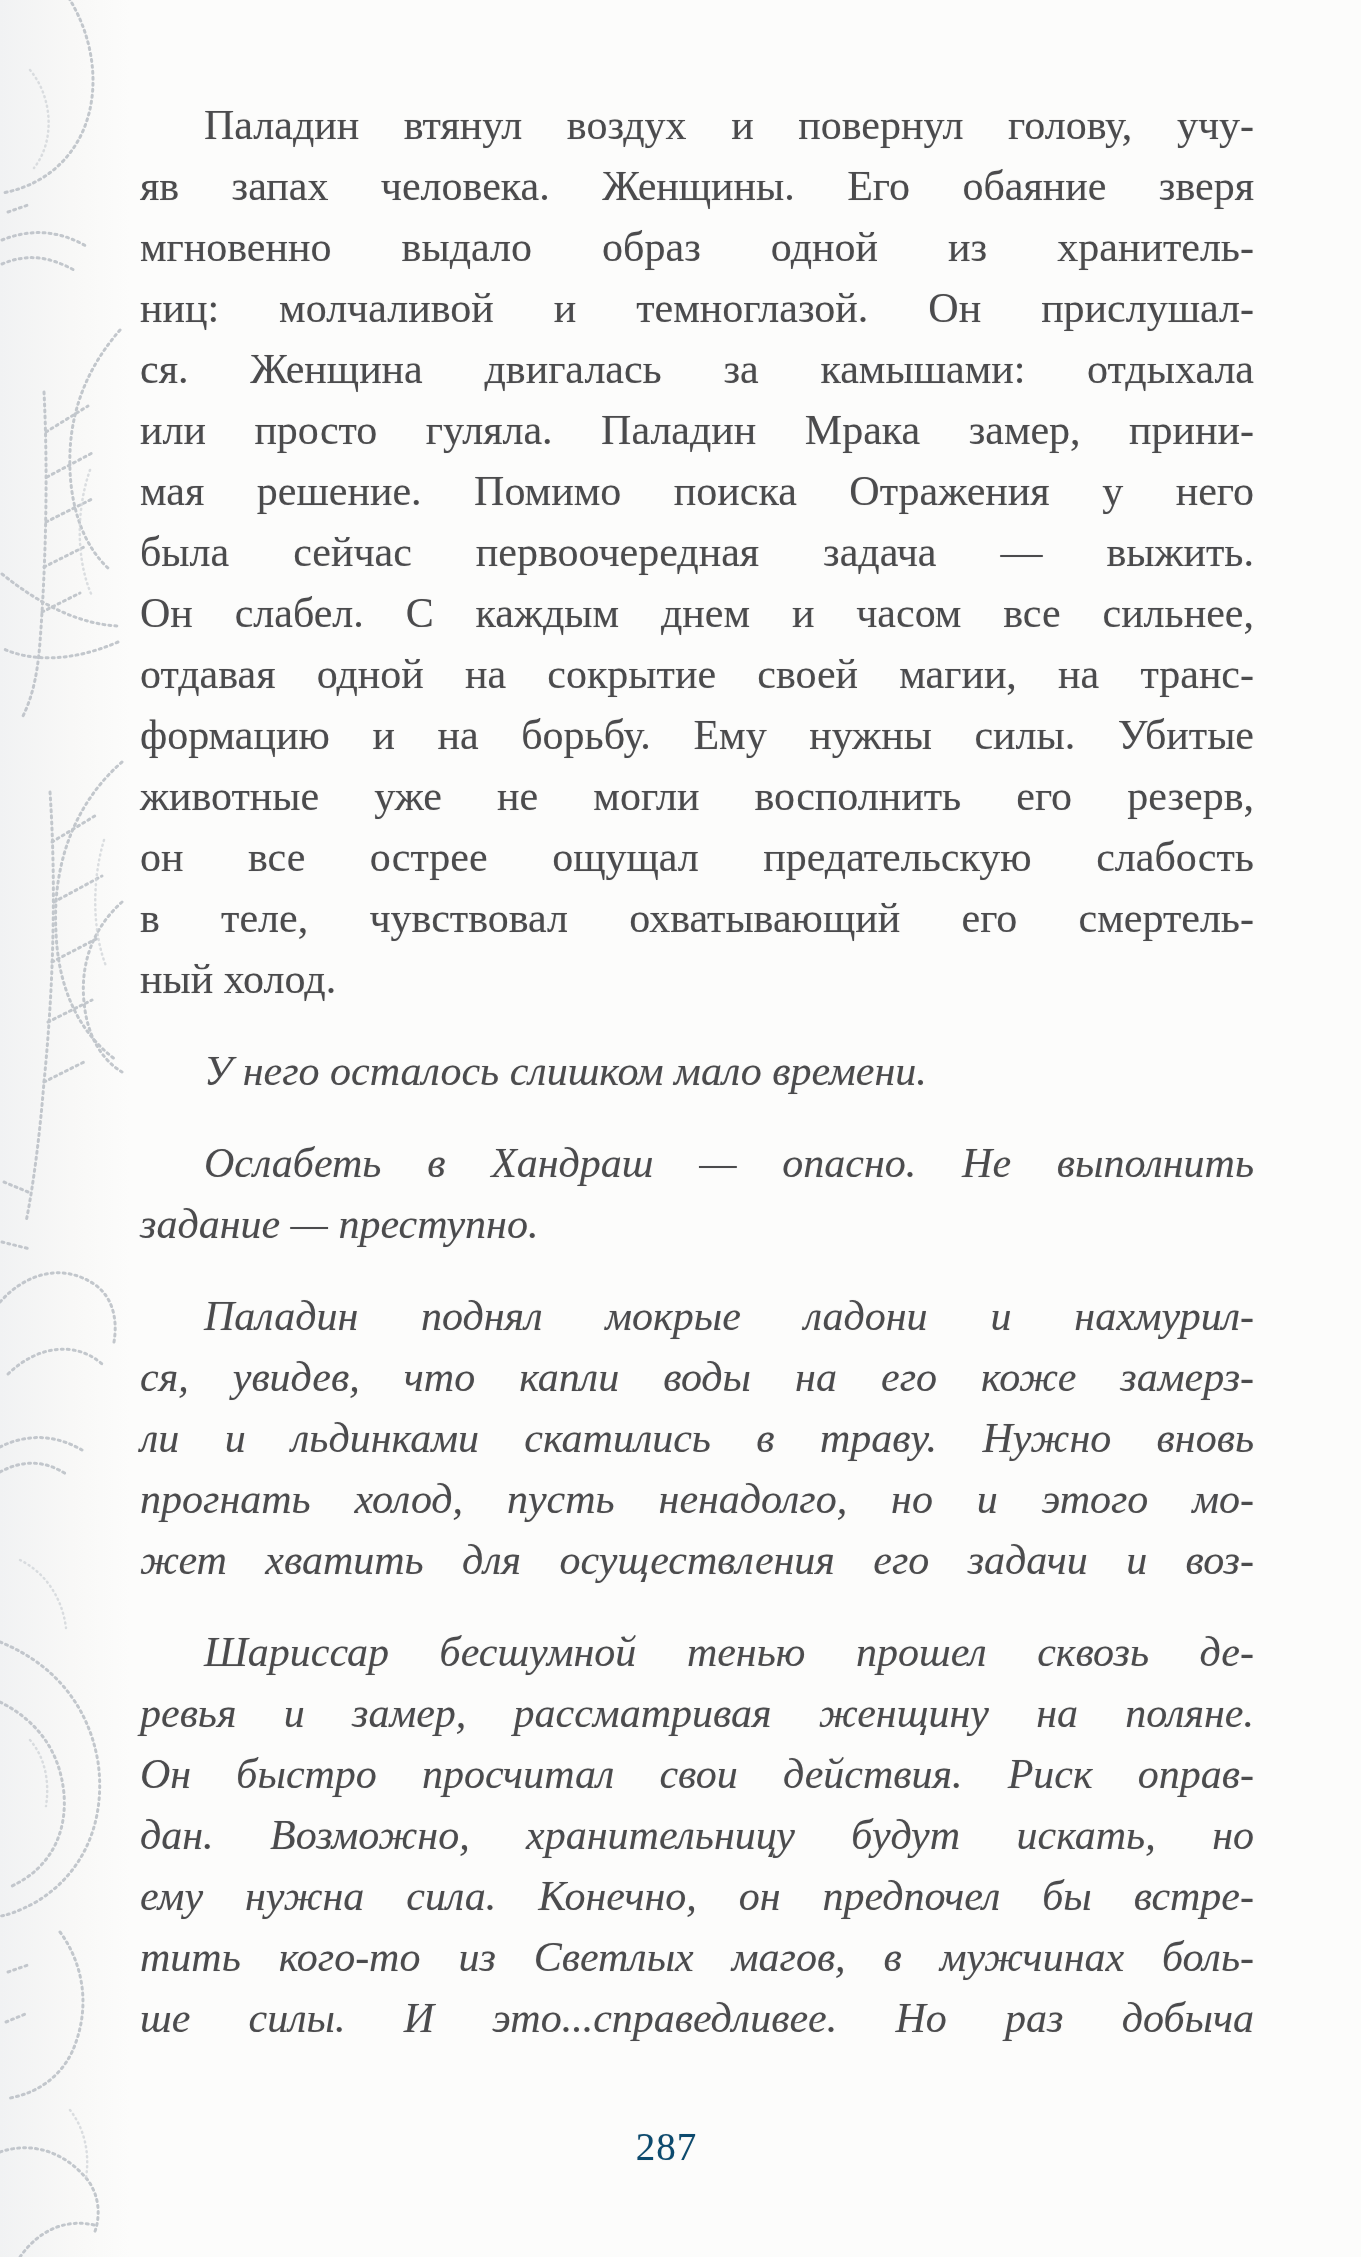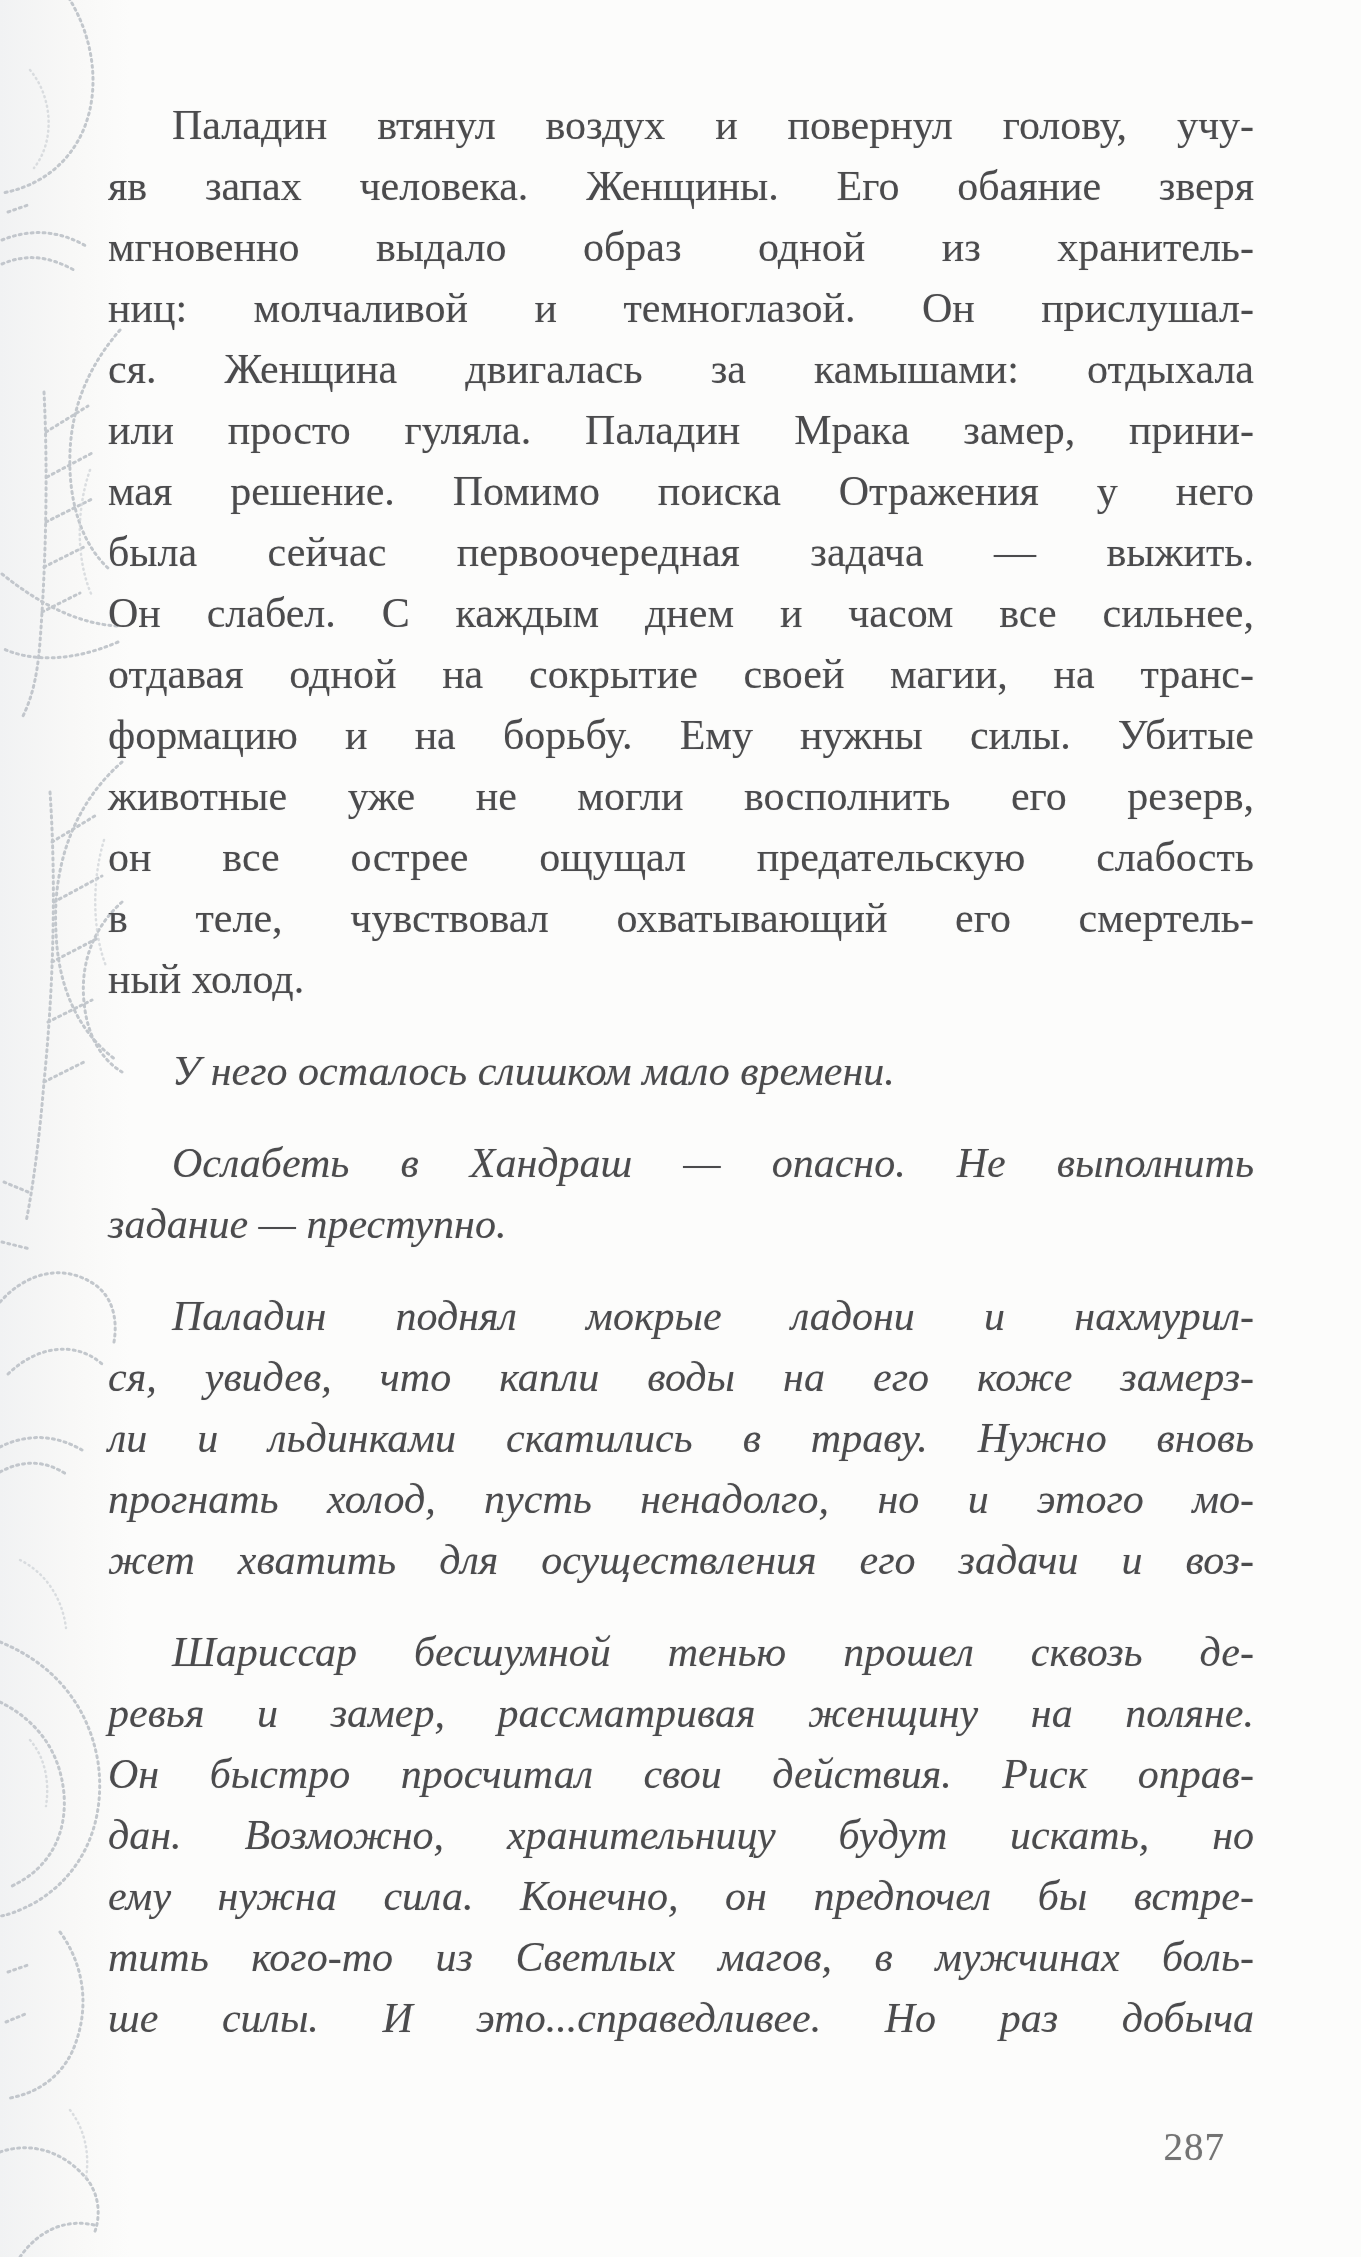--- a/index.html
+++ b/index.html
@@ -17,28 +17,28 @@
   }
   svg.floral{position:absolute;left:0;top:0;display:block;}
   .text-block{
     position:absolute;left:108px;top:95px;width:1146px;
     color:#4b4b4d;
     font-size:42px;line-height:61px;
     text-shadow:0 0 1px rgba(70,70,70,0.28);
   }
   .para{margin:0;padding:0;}
   .para + .para{margin-top:31px;font-style:italic;}
-  .line{display:block;text-align:justify;text-align-last:justify;}
+  .line{display:block;text-align:justify;text-align-last:justify;margin-left:32px;}
   .line.last{text-align-last:left;}
   .para .line:first-child{text-indent:64px;}
   .page-number{
     position:absolute;top:2125px;left:108px;width:1117px;
-    text-align:right;
+    text-align:center;
     font-size:39px;line-height:44px;
-    color:#737373;
+    color:#0c4a6e;
     letter-spacing:1px;
     text-shadow:0 0 1px rgba(70,70,70,0.25);
   }
 </style>
 </head>
 <body>
 
 <div class="page">
 
   <div class="margin-strip"></div>

